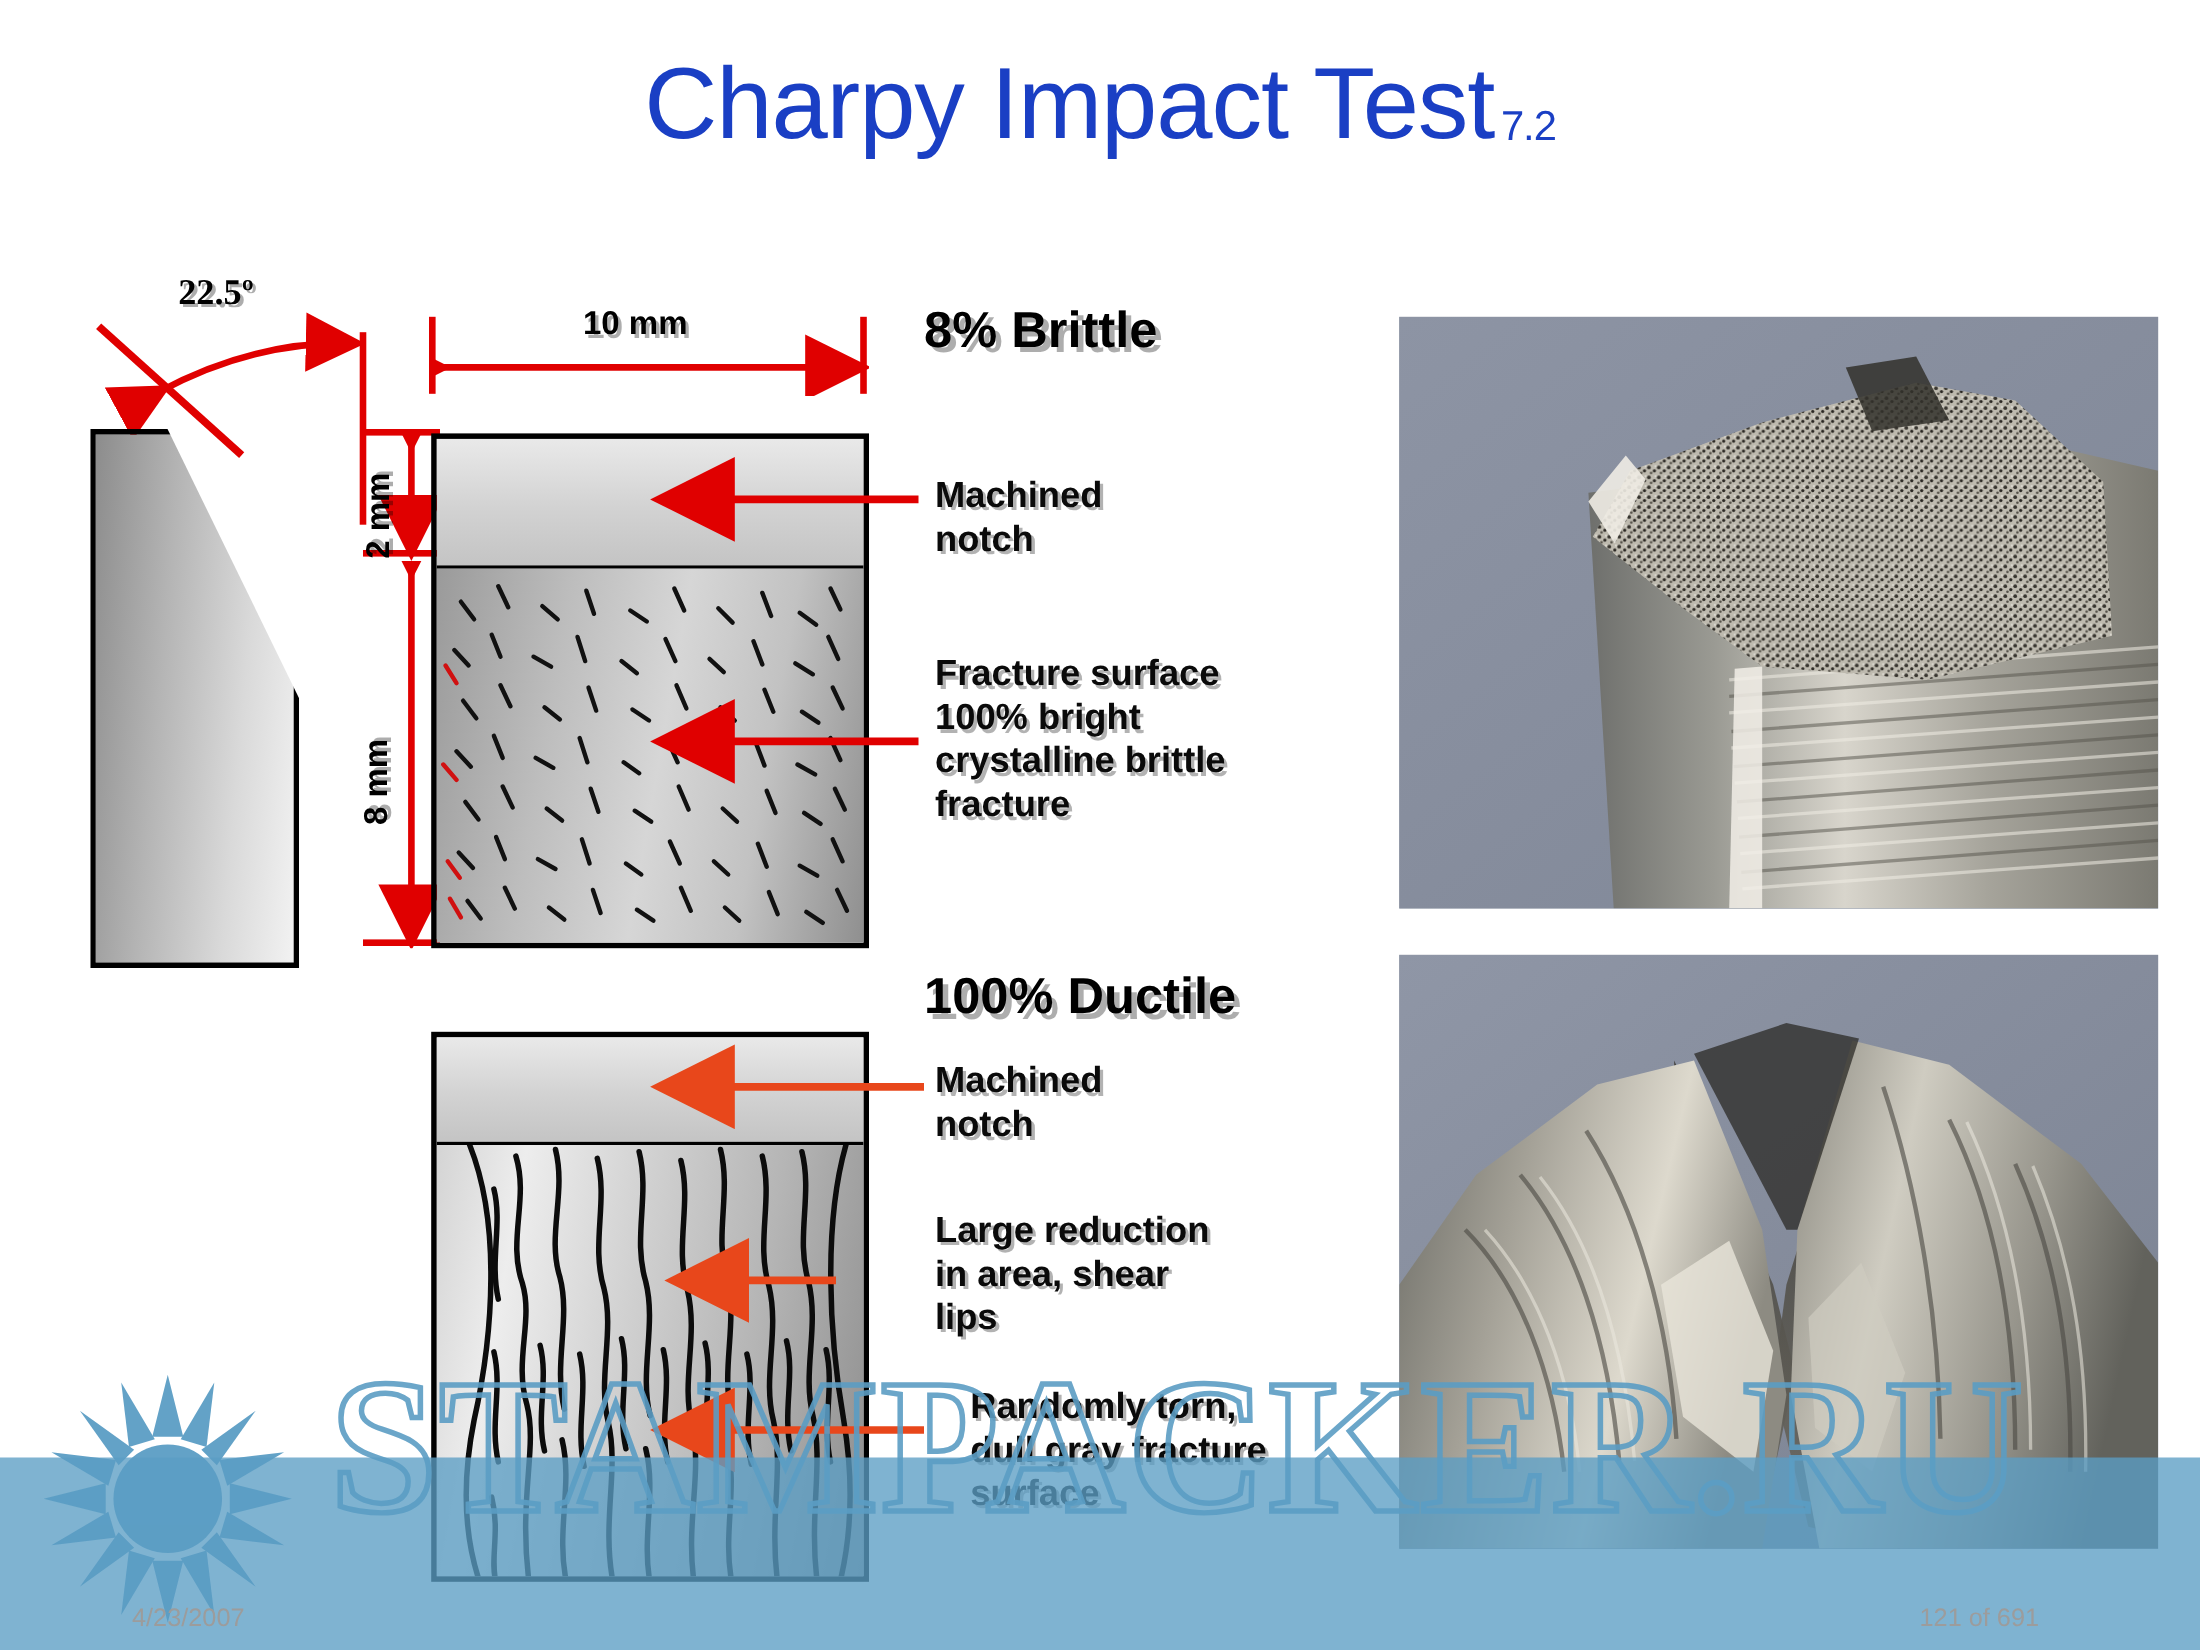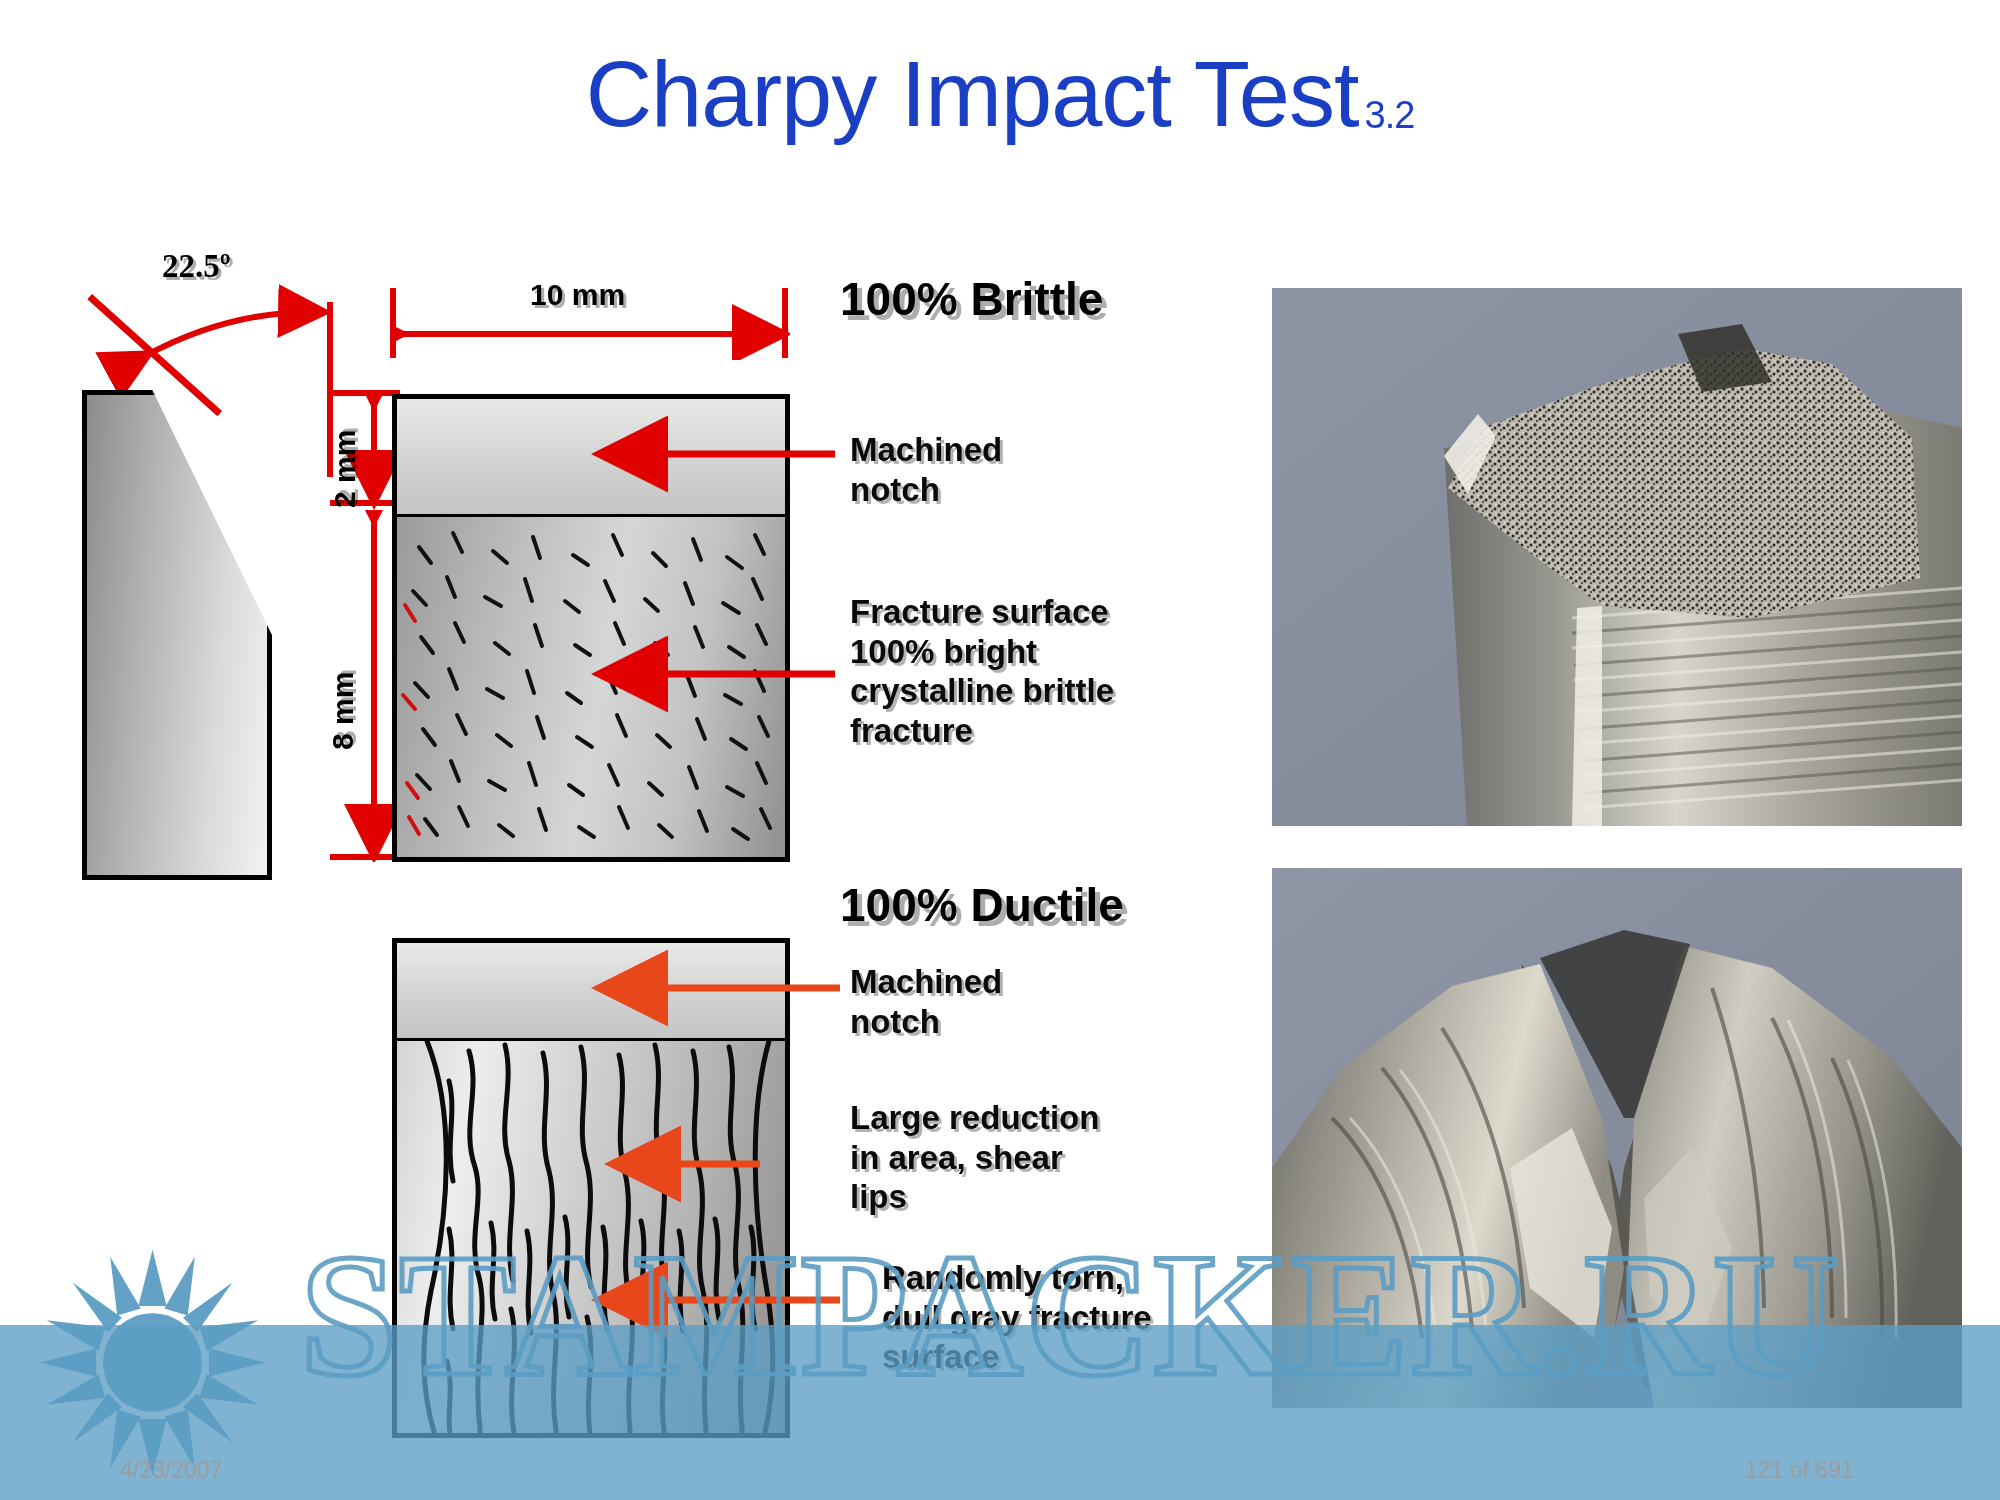--- a/index.html
+++ b/index.html
@@ -149,21 +149,21 @@
     background: #5b9dc4;
     opacity: 0.78;
     pointer-events: none;
   }
   #sunlogo { position: absolute; left: 35px; top: 1245px; width: 235px; height: 235px; }
 </style>
 </head>
 <body>
 
 <div id="slide-title">
-  <span>Charpy Impact Test</span><span class="suffix">3.2</span>
+  <span>Charpy Impact Test</span><span class="suffix">7.2</span>
 </div>
 
 <div class="abs" id="angle-annotation" style="left:70px; top:270px; width:290px; height:140px;">
 
   <div class="redline" style="left:22px; top:24px; width:175px; height:7px; transform:rotate(42deg); transform-origin:left top;"></div>
 
   <div class="redline" style="left:257px; top:32px; width:6px; height:175px;"></div>
 
   <svg width="290" height="140" style="position:absolute;left:0;top:0;overflow:visible;">
     <defs>
@@ -326,21 +326,21 @@
       <path d="M0,0 L11,5.5 L0,11 z" fill="#E00000"></path>
     </marker>
     <marker id="ar-red2" markerWidth="11" markerHeight="11" refX="9" refY="5.5" orient="auto">
       <path d="M0,0 L11,5.5 L0,11 z" fill="#E00000"></path>
     </marker>
   </defs>
   <line x1="255" y1="24" x2="25" y2="24" stroke="#E00000" stroke-width="7" marker-end="url(#ar-red1)"></line>
   <line x1="255" y1="244" x2="25" y2="244" stroke="#E00000" stroke-width="7" marker-end="url(#ar-red2)"></line>
 </svg>
 
-<div class="heading" style="left:840px; top:272px;">100% Brittle</div>
+<div class="heading" style="left:840px; top:272px;">8% Brittle</div>
 
 <div class="callout-text" style="left:850px; top:430px; font-size:33px;">Machined
  notch</div>
 
 <div class="callout-text" style="left:850px; top:592px; font-size:33px;">Fracture surface
 100% bright
 crystalline brittle
 fracture</div>
 
 <div class="photo" style="left:1272px; top:288px; width:690px; height:538px;">

